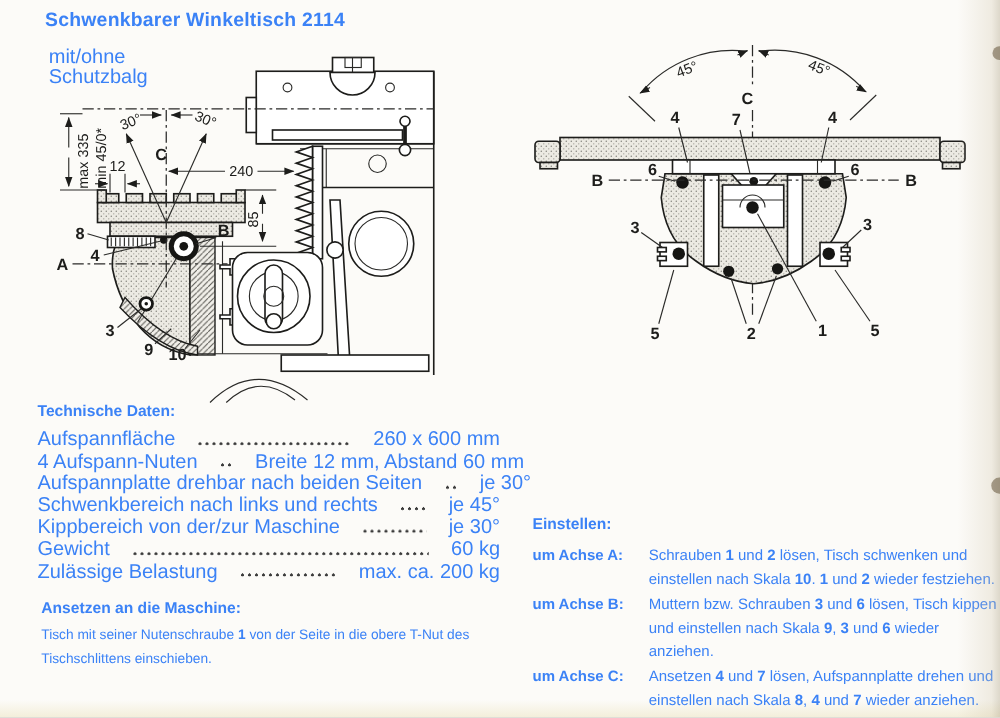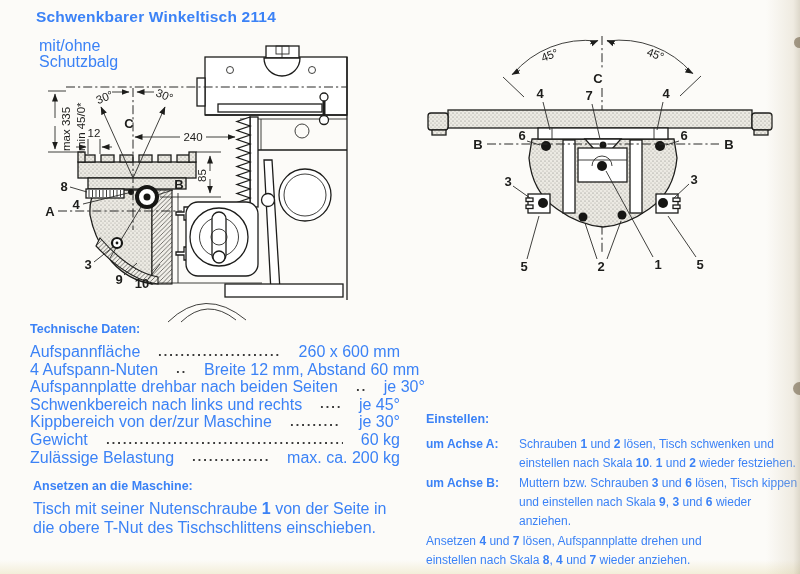--- a/index.html
+++ b/index.html
@@ -18,21 +18,21 @@
   #techdata .sec-head{margin-bottom:7px;}
   .td-row{display:flex;align-items:flex-end;font-size:16px;line-height:17.6px;gap:12px;}
   .td-label{white-space:nowrap;}
   .td-leader{flex:1;align-self:flex-end;height:7px;margin:0 6px 2px 6px;min-width:10px;
     background-image:radial-gradient(circle at 2px 3px,#3b3b3b 1.05px,transparent 1.35px);
     background-size:5.6px 7px;background-repeat:repeat-x;}
   .td-value{white-space:nowrap;}
   
   #mounting{position:absolute;left:33px;top:479px;width:372px;}
   #mounting .sec-head{margin-bottom:6px;}
-  #mounting p{margin:0;font-size:16px;line-height:19px;}
+  #mounting p{margin:0;font-size:11px;line-height:19px;}
   
   #adjusting{position:absolute;left:426px;top:376px;width:374px;margin-top:36px;}
   #adjusting .sec-head{margin-bottom:9px;}
   .adj-row{display:flex;font-size:12px;line-height:19px;margin-bottom:1px;justify-content:space-between;}
   .adj-label{width:89px;flex:0 0 89px;font-weight:bold;}
   .adj-text{flex:1;max-width:281px;}
   .b{font-weight:bold;}
   
   svg{position:absolute;overflow:visible;}
   svg text{font-family:"Liberation Sans",sans-serif;fill:#1d1d1b;}
@@ -343,20 +343,21 @@
     <div class="sec-head">Einstellen:</div>
     <div class="adj-row">
       <span class="adj-label">um Achse A:</span>
       <span class="adj-text"><span>Schrauben </span><span class="b">1</span><span> und </span><span class="b">2</span><span> lösen, Tisch schwenken und einstellen nach Skala </span><span class="b">10</span><span>. </span><span class="b">1</span><span> und </span><span class="b">2</span><span> wieder festziehen.</span></span>
     </div>
     <div class="adj-row">
       <span class="adj-label">um Achse B:</span>
       <span class="adj-text"><span>Muttern bzw. Schrauben </span><span class="b">3</span><span> und </span><span class="b">6</span><span> lösen, Tisch kippen und einstellen nach Skala </span><span class="b">9</span><span>, </span><span class="b">3</span><span> und </span><span class="b">6</span><span> wieder anziehen.</span></span>
     </div>
     <div class="adj-row">
+      <span class="adj-label">um Achse C:</span>
       <span class="adj-text"><span>Ansetzen </span><span class="b">4</span><span> und </span><span class="b">7</span><span> lösen, Aufspannplatte drehen und einstellen nach Skala </span><span class="b">8</span><span>, </span><span class="b">4</span><span> und </span><span class="b">7</span><span> wieder anziehen.</span></span>
     </div>
   </div>
 
   <div class="edge-dot" style="left:794px;top:37px;width:11px;height:11px;"></div>
   <div class="edge-dot" style="left:793px;top:382px;width:13px;height:13px;"></div>
 
 </div>
 
 </body></html>

